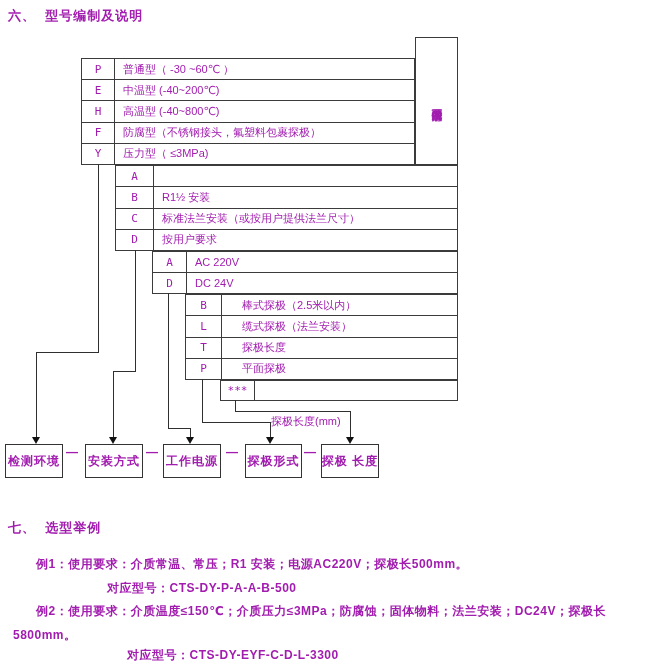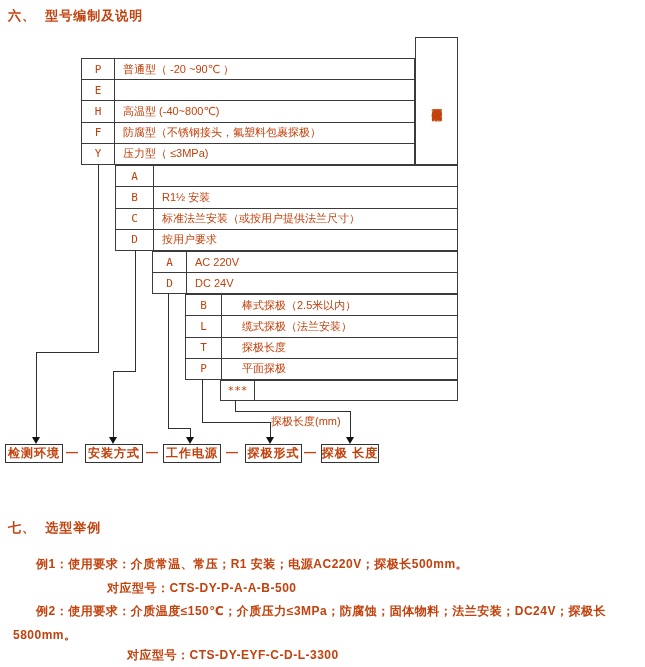--- a/index.html
+++ b/index.html
@@ -1,58 +1,59 @@
 <!DOCTYPE html>
 <html><head>
 <meta charset="utf-8">
 <style>
   html,body{margin:0;padding:0;background:#fff;}
   .canvas{position:relative;width:645px;height:667px;background:#ffffff;overflow:hidden;
-          font-family:"Liberation Sans","DejaVu Sans",sans-serif;color:#c2410c;}
+          font-family:"Liberation Sans","DejaVu Sans",sans-serif;color:#a21caf;}
   .heading{position:absolute;font-size:13px;font-weight:bold;letter-spacing:1px;white-space:pre;}
   .sec{position:absolute;border:1px solid #3b3b3b;display:flex;flex-direction:column;
        background:#fff;box-sizing:border-box;}
   .trow{flex:1;display:flex;align-items:stretch;min-height:0;}
   .trow + .trow{border-top:1px solid #3b3b3b;}
   .code{flex:none;display:flex;align-items:center;justify-content:center;
         border-right:1px solid #3b3b3b;font-family:"DejaVu Sans Mono",monospace;font-size:11px;}
   .desc{flex:1;display:flex;align-items:center;padding-left:8px;font-size:11px;white-space:nowrap;}
   .pad20{padding-left:20px;}
   .pad16{padding-left:16px;margin-top:40px;}
   .sidenote{writing-mode:vertical-rl;text-orientation:upright;margin:auto;
             font-size:11px;line-height:1;letter-spacing:0px;}
   .vline,.hline{position:absolute;background:#2f2f2f;}
   .vline{width:1px;} .hline{height:1px;}
   .arrow{position:absolute;width:0;height:0;border-left:4px solid transparent;
          border-right:4px solid transparent;border-top:7px solid #111;}
-  .blabel{position:absolute;height:19px;border:1px solid #333;box-sizing:border-box;
+  .blabel{position:absolute;height:34px;border:1px solid #333;box-sizing:border-box;
           display:flex;align-items:center;justify-content:center;
           font-weight:bold;font-size:12px;letter-spacing:1px;white-space:nowrap;}
   .dash{position:absolute;font-weight:bold;font-size:12px;}
   .extext{position:absolute;font-weight:bold;font-size:12px;letter-spacing:0.5px;white-space:pre;}
 </style>
 </head>
 <body>
 
 <div class="canvas">
 
   <div class="heading" style="left:8px;top:7px;">六、  型号编制及说明</div>
 
 
   <div class="sec" style="left:415px;top:37px;width:43px;height:128px;">
     <div class="sidenote">可按使用要求同时选多项</div>
   </div>
 
   <div class="sec" style="left:81px;top:58px;width:334px;height:107px;">
     <div class="trow">
       <div class="code" style="width:32px;">P</div>
-      <div class="desc">普通型（ -20 ~90℃ ）</div>
+      <div class="desc">普通型（ -30 ~60℃ ）</div>
     </div>
     <div class="trow">
       <div class="code" style="width:32px;">E</div>
+      <div class="desc">中温型 (-40~200℃)</div>
     </div>
     <div class="trow">
       <div class="code" style="width:32px;">H</div>
       <div class="desc">高温型 (-40~800℃)</div>
     </div>
     <div class="trow">
       <div class="code" style="width:32px;">F</div>
       <div class="desc">防腐型（不锈钢接头，氟塑料包裹探极）</div>
     </div>
     <div class="trow">

